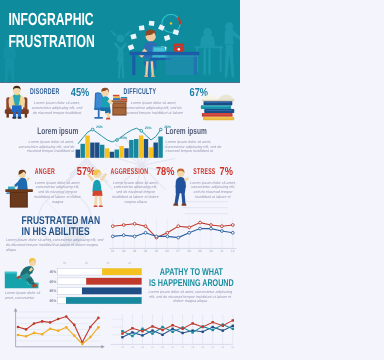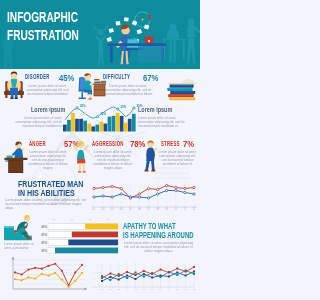--- a/index.html
+++ b/index.html
@@ -178,21 +178,21 @@
     <rect x="7.3" y="26.3" width="3.3" height="1.6" rx=".5" fill="#26324a"></rect>
     <rect x="11.6" y="26.3" width="3.3" height="1.6" rx=".5" fill="#26324a"></rect>
   </g>
 </svg>
 
 <div class="statlabel" style="left:25px;top:73px"><i>DISORDER</i></div>
 <div class="statpct" style="left:58.5px;top:71.5px"><i>45%</i></div>
 <div class="para" style="left:25px;top:83.5px;width:45px;text-align:center"><span>Lorem ipsum dolor sit amet, consectetur adipiscing elit, sed do eiusmod tempor incididunt</span></div>
 
 <div class="statlabel" style="left:103px;top:73px"><i>DIFFICULTY</i></div>
-<div class="statpct" style="left:143px;top:71.5px"><i>67%</i></div>
+<div class="statpct" style="left:158px;top:71.5px"><i>67%</i></div>
 <div class="para" style="left:103px;top:83.5px;width:50px;text-align:center"><span>Lorem ipsum dolor sit amet, consectetur adipiscing elit, sed do eiusmod tempor incididunt ut labore</span></div>
 
 <svg class="abs" style="left:74px;top:72px" width="32" height="28" viewBox="0 0 32 28">
 
   <g>
     <path d="M5.2 5.5 q4.6 -1.6 6.4 1.6 l.6 11.6 -7.6 0z" fill="#2d6fb8"></path>
     <path d="M6.2 6.4 q3.6 -1.2 4.9 1.2 l.5 10.2 -5.8 0z" fill="#3d8ad6"></path>
     <rect x="4.4" y="18" width="7.8" height="1.6" rx=".6" fill="#2d6fb8"></rect>
     <rect x="7.5" y="19.6" width="1.5" height="6.6" fill="#2d6fb8"></rect>
     <rect x="4.6" y="25.6" width="7.2" height="1.3" rx=".5" fill="#2d6fb8"></rect>
@@ -432,21 +432,21 @@
     <rect x="30.30" y="23.6" width="49.70" height="5.6" fill="#1f4e87"></rect>
     <text x="9.0" y="35.5" font-size="2.9" fill="#7c8299" text-anchor="end" font-family="Liberation Sans, sans-serif" font-weight="bold">95%</text>
     <rect x="10" y="31.6" width="70" height="5.6" fill="#ffffff" stroke="#b9c0d4" stroke-width="0.35"></rect>
     <rect x="17.00" y="31.6" width="63.00" height="5.6" fill="#18889e"></rect>
     <text x="16.0" y="4" font-size="2.4" fill="#b3b8cc" text-anchor="middle" font-family="Liberation Sans, sans-serif">05</text>
     <text x="34.0" y="4" font-size="2.4" fill="#b3b8cc" text-anchor="middle" font-family="Liberation Sans, sans-serif">10</text>
     <text x="52.0" y="4" font-size="2.4" fill="#b3b8cc" text-anchor="middle" font-family="Liberation Sans, sans-serif">15</text>
     <text x="70.0" y="4" font-size="2.4" fill="#b3b8cc" text-anchor="middle" font-family="Liberation Sans, sans-serif">20</text>
   </svg>
 
-<div class="h2 r apathy" style="left:96px;top:221.9px;width:100px;text-align:left;color:#1a8fa0">
+<div class="h2 r apathy" style="left:96px;top:221.9px;width:100px;text-align:center;color:#1a8fa0">
   <i>APATHY TO WHAT</i>
   <i>IS HAPPENING AROUND</i>
 </div>
 <div class="para" style="left:121px;top:240.5px;width:75px;text-align:center"><span>Lorem ipsum dolor sit amet, consectetur adipiscing elit, sed do eiusmod tempor incididunt ut labore et dolore magna aliqua</span></div>
 
 <svg class="abs" style="left:4px;top:257px" width="86" height="36" viewBox="0 0 86 36">
     <line x1="9" y1="32.00" x2="80" y2="32.00" stroke="#dfe3ee" stroke-width="0.5"></line>
     <line x1="9" y1="27.17" x2="80" y2="27.17" stroke="#dfe3ee" stroke-width="0.5"></line>
     <line x1="9" y1="22.33" x2="80" y2="22.33" stroke="#dfe3ee" stroke-width="0.5"></line>
     <line x1="9" y1="17.50" x2="80" y2="17.50" stroke="#dfe3ee" stroke-width="0.5"></line>

